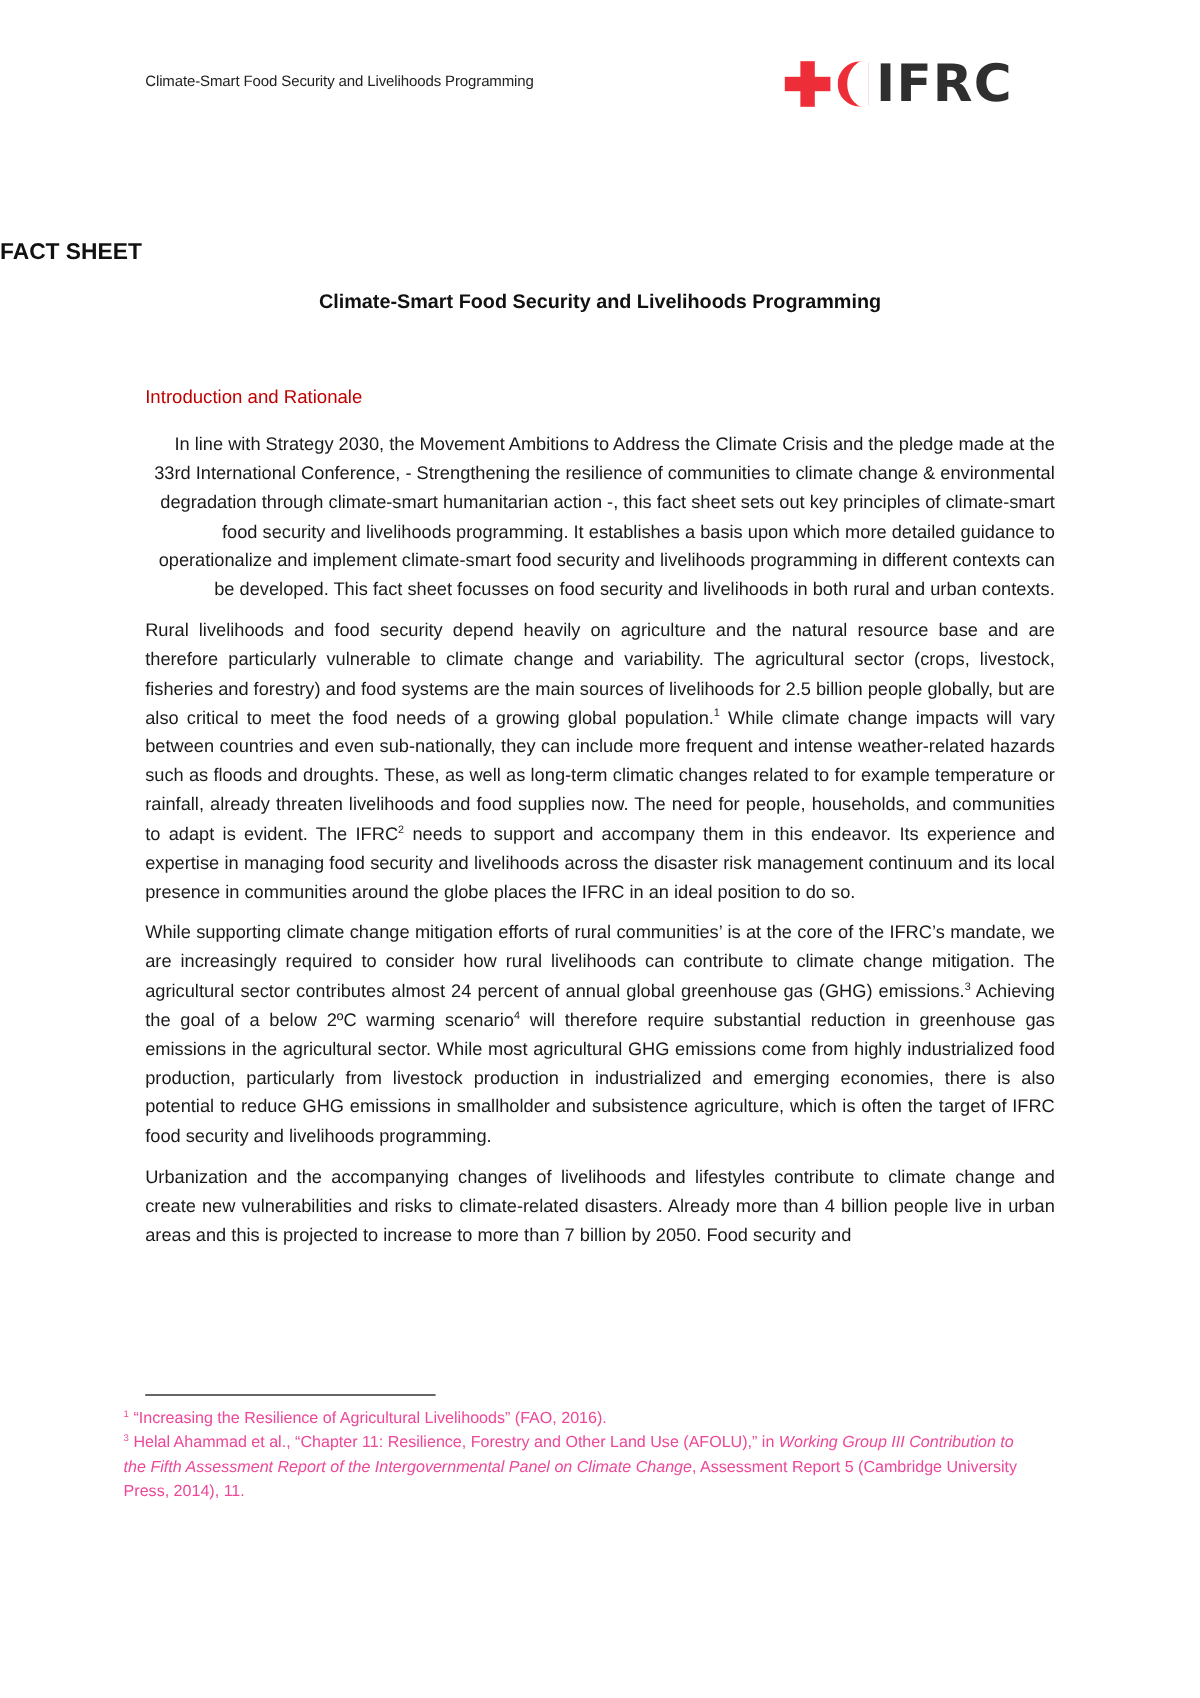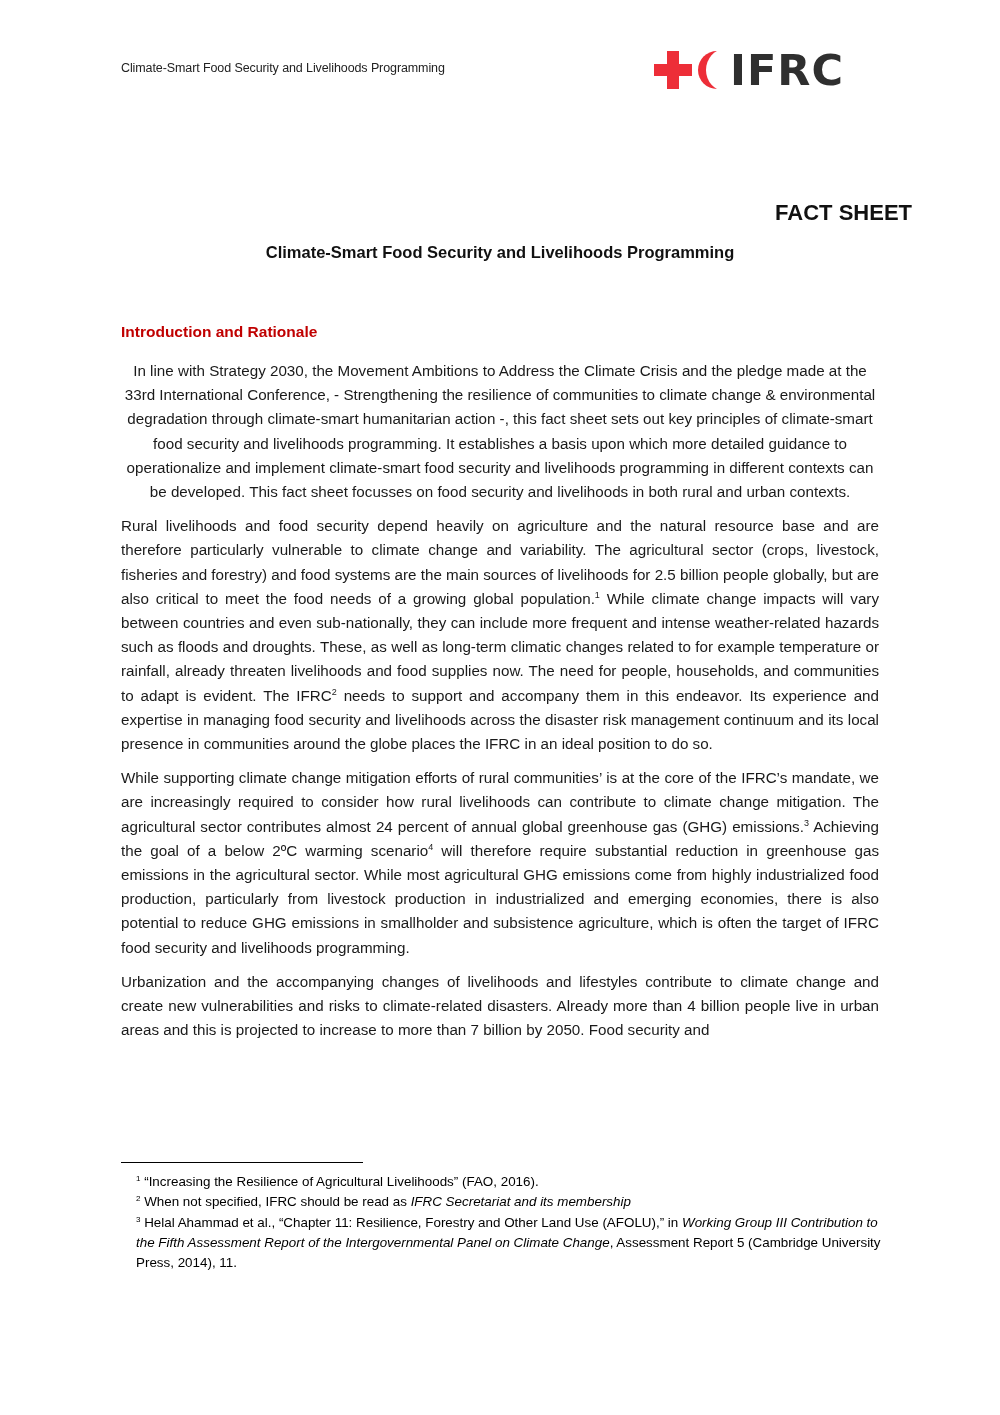--- a/index.html
+++ b/index.html
@@ -8,31 +8,31 @@
   .page-header-text { position:absolute; left:121px; top:61px; font-size:12.5px; color:#222; letter-spacing:-0.1px; }
   .logo { position:absolute; left:654px; top:49px; height:40px; display:flex; align-items:flex-end; }
   .logo .cross { width:38px; height:38px; position:relative; }
   .logo .cross:before { content:""; position:absolute; left:13px; top:0; width:12px; height:38px; background:#ed2e38; }
   .logo .cross:after  { content:""; position:absolute; left:0; top:13px; width:38px; height:12px; background:#ed2e38; }
   .logo .crescent { width:26px; height:38px; margin-left:6px; position:relative; overflow:hidden; }
   .logo .crescent:before { content:""; position:absolute; left:0; top:0; width:38px; height:38px; border-radius:50%; background:#ed2e38; }
   .logo .crescent:after  { content:""; position:absolute; left:8px; top:-2px; width:38px; height:42px; border-radius:50%; background:#ffffff; }
   .logo .wordmark { font-family:"DejaVu Sans", sans-serif; font-weight:bold; font-size:43px; color:#2f2f2f; margin-left:6px; letter-spacing:1px; line-height:38px; }
 
-  .title { position:absolute; left:0; width:912px; top:200px; text-align:right; font-weight:bold; font-size:22px; color:#111; }
+  .title { position:absolute; left:0; width:912px; top:200px; text-align:left; font-weight:bold; font-size:19px; color:#111; }
   .subtitle { position:absolute; left:0; width:1000px; top:243px; text-align:center; font-weight:bold; font-size:16.5px; color:#111; }
-  .section-heading { position:absolute; left:121px; top:323px; font-weight:bold; font-size:15.5px; color:#c00000; }
+  .section-heading { position:absolute; left:121px; top:323px; font-weight:normal; font-size:15.5px; color:#c00000; }
 
   .body { position:absolute; left:121px; width:758px; top:359px; font-size:15.2px; line-height:24.2px; color:#1a1a1a; }
   .body p { margin:0 0 10px 0; text-align:justify; }
-  .body p.left { text-align:center; }
+  .body p.left { text-align:right; }
   sup { font-size:9px; line-height:0; vertical-align:super; }
 
   .fn-rule { position:absolute; left:121px; top:1162px; width:242px; height:1px; background:#000; }
-  .footnotes { position:absolute; left:136px; width:760px; top:1172px; font-size:13.4px; line-height:20.3px; color:#000000; }
+  .footnotes { position:absolute; left:103px; width:760px; top:1172px; font-size:13.4px; line-height:20.3px; color:#ec4899; }
   .footnotes div { margin:0; }
   .footnotes sup { font-size:8px; }
 </style>
 </head>
 <body>
 
 <div class="page-header-text">Climate-Smart Food Security and Livelihoods Programming</div>
 
 <div class="logo">
   <span class="cross"></span>
@@ -48,15 +48,14 @@
   <p class="left">In line with Strategy 2030, the Movement Ambitions to Address the Climate Crisis and the pledge made at the 33rd International Conference, - Strengthening the resilience of communities to climate change &amp; environmental degradation through climate-smart humanitarian action -, this fact sheet sets out key principles of climate-smart food security and livelihoods programming. It establishes a basis upon which more detailed guidance to operationalize and implement climate-smart food security and livelihoods programming in different contexts can be developed. This fact sheet focusses on food security and livelihoods in both rural and urban contexts.</p>
   <p><span>Rural livelihoods and food security depend heavily on agriculture and the natural resource base and are therefore particularly vulnerable to climate change and variability. The agricultural sector (crops, livestock, fisheries and forestry) and food systems are the main sources of livelihoods for 2.5 billion people globally, but are also critical to meet the food needs of a growing global population.</span><sup>1</sup><span> While climate change impacts will vary between countries and even sub-nationally, they can include more frequent and intense weather-related hazards such as floods and droughts. These, as well as long-term climatic changes related to for example temperature or rainfall, already threaten livelihoods and food supplies now. The need for people, households, and communities to adapt is evident. The IFRC</span><sup>2</sup><span> needs to support and accompany them in this endeavor. Its experience and expertise in managing food security and livelihoods across the disaster risk management continuum and its local presence in communities around the globe places the IFRC in an ideal position to do so.</span></p>
   <p><span>While supporting climate change mitigation efforts of rural communities’ is at the core of the IFRC’s mandate, we are increasingly required to consider how rural livelihoods can contribute to climate change mitigation. The agricultural sector contributes almost 24 percent of annual global greenhouse gas (GHG) emissions.</span><sup>3</sup><span> Achieving the goal of a below 2ºC warming scenario</span><sup>4</sup><span> will therefore require substantial reduction in greenhouse gas emissions in the agricultural sector. While most agricultural GHG emissions come from highly industrialized food production, particularly from livestock production in industrialized and emerging economies, there is also potential to reduce GHG emissions in smallholder and subsistence agriculture, which is often the target of IFRC food security and livelihoods programming.</span></p>
   <p>Urbanization and the accompanying changes of livelihoods and lifestyles contribute to climate change and create new vulnerabilities and risks to climate-related disasters. Already more than 4 billion people live in urban areas and this is projected to increase to more than 7 billion by 2050. Food security and</p>
 </div>
 
 <div class="fn-rule"></div>
 
 <div class="footnotes">
   <div><sup>1</sup><span> “Increasing the Resilience of Agricultural Livelihoods” (FAO, 2016).</span></div>
-  <div><sup>2</sup><span> When not specified, IFRC should be read as </span><i>IFRC Secretariat and its membership</i></div>
   <div><sup>3</sup><span> Helal Ahammad et al., “Chapter 11: Resilience, Forestry and Other Land Use (AFOLU),” in </span><i>Working Group III Contribution to the Fifth Assessment Report of the Intergovernmental Panel on Climate Change</i><span>, Assessment Report 5 (Cambridge University Press, 2014), 11.</span></div>
 </div>
 
 </body></html>

